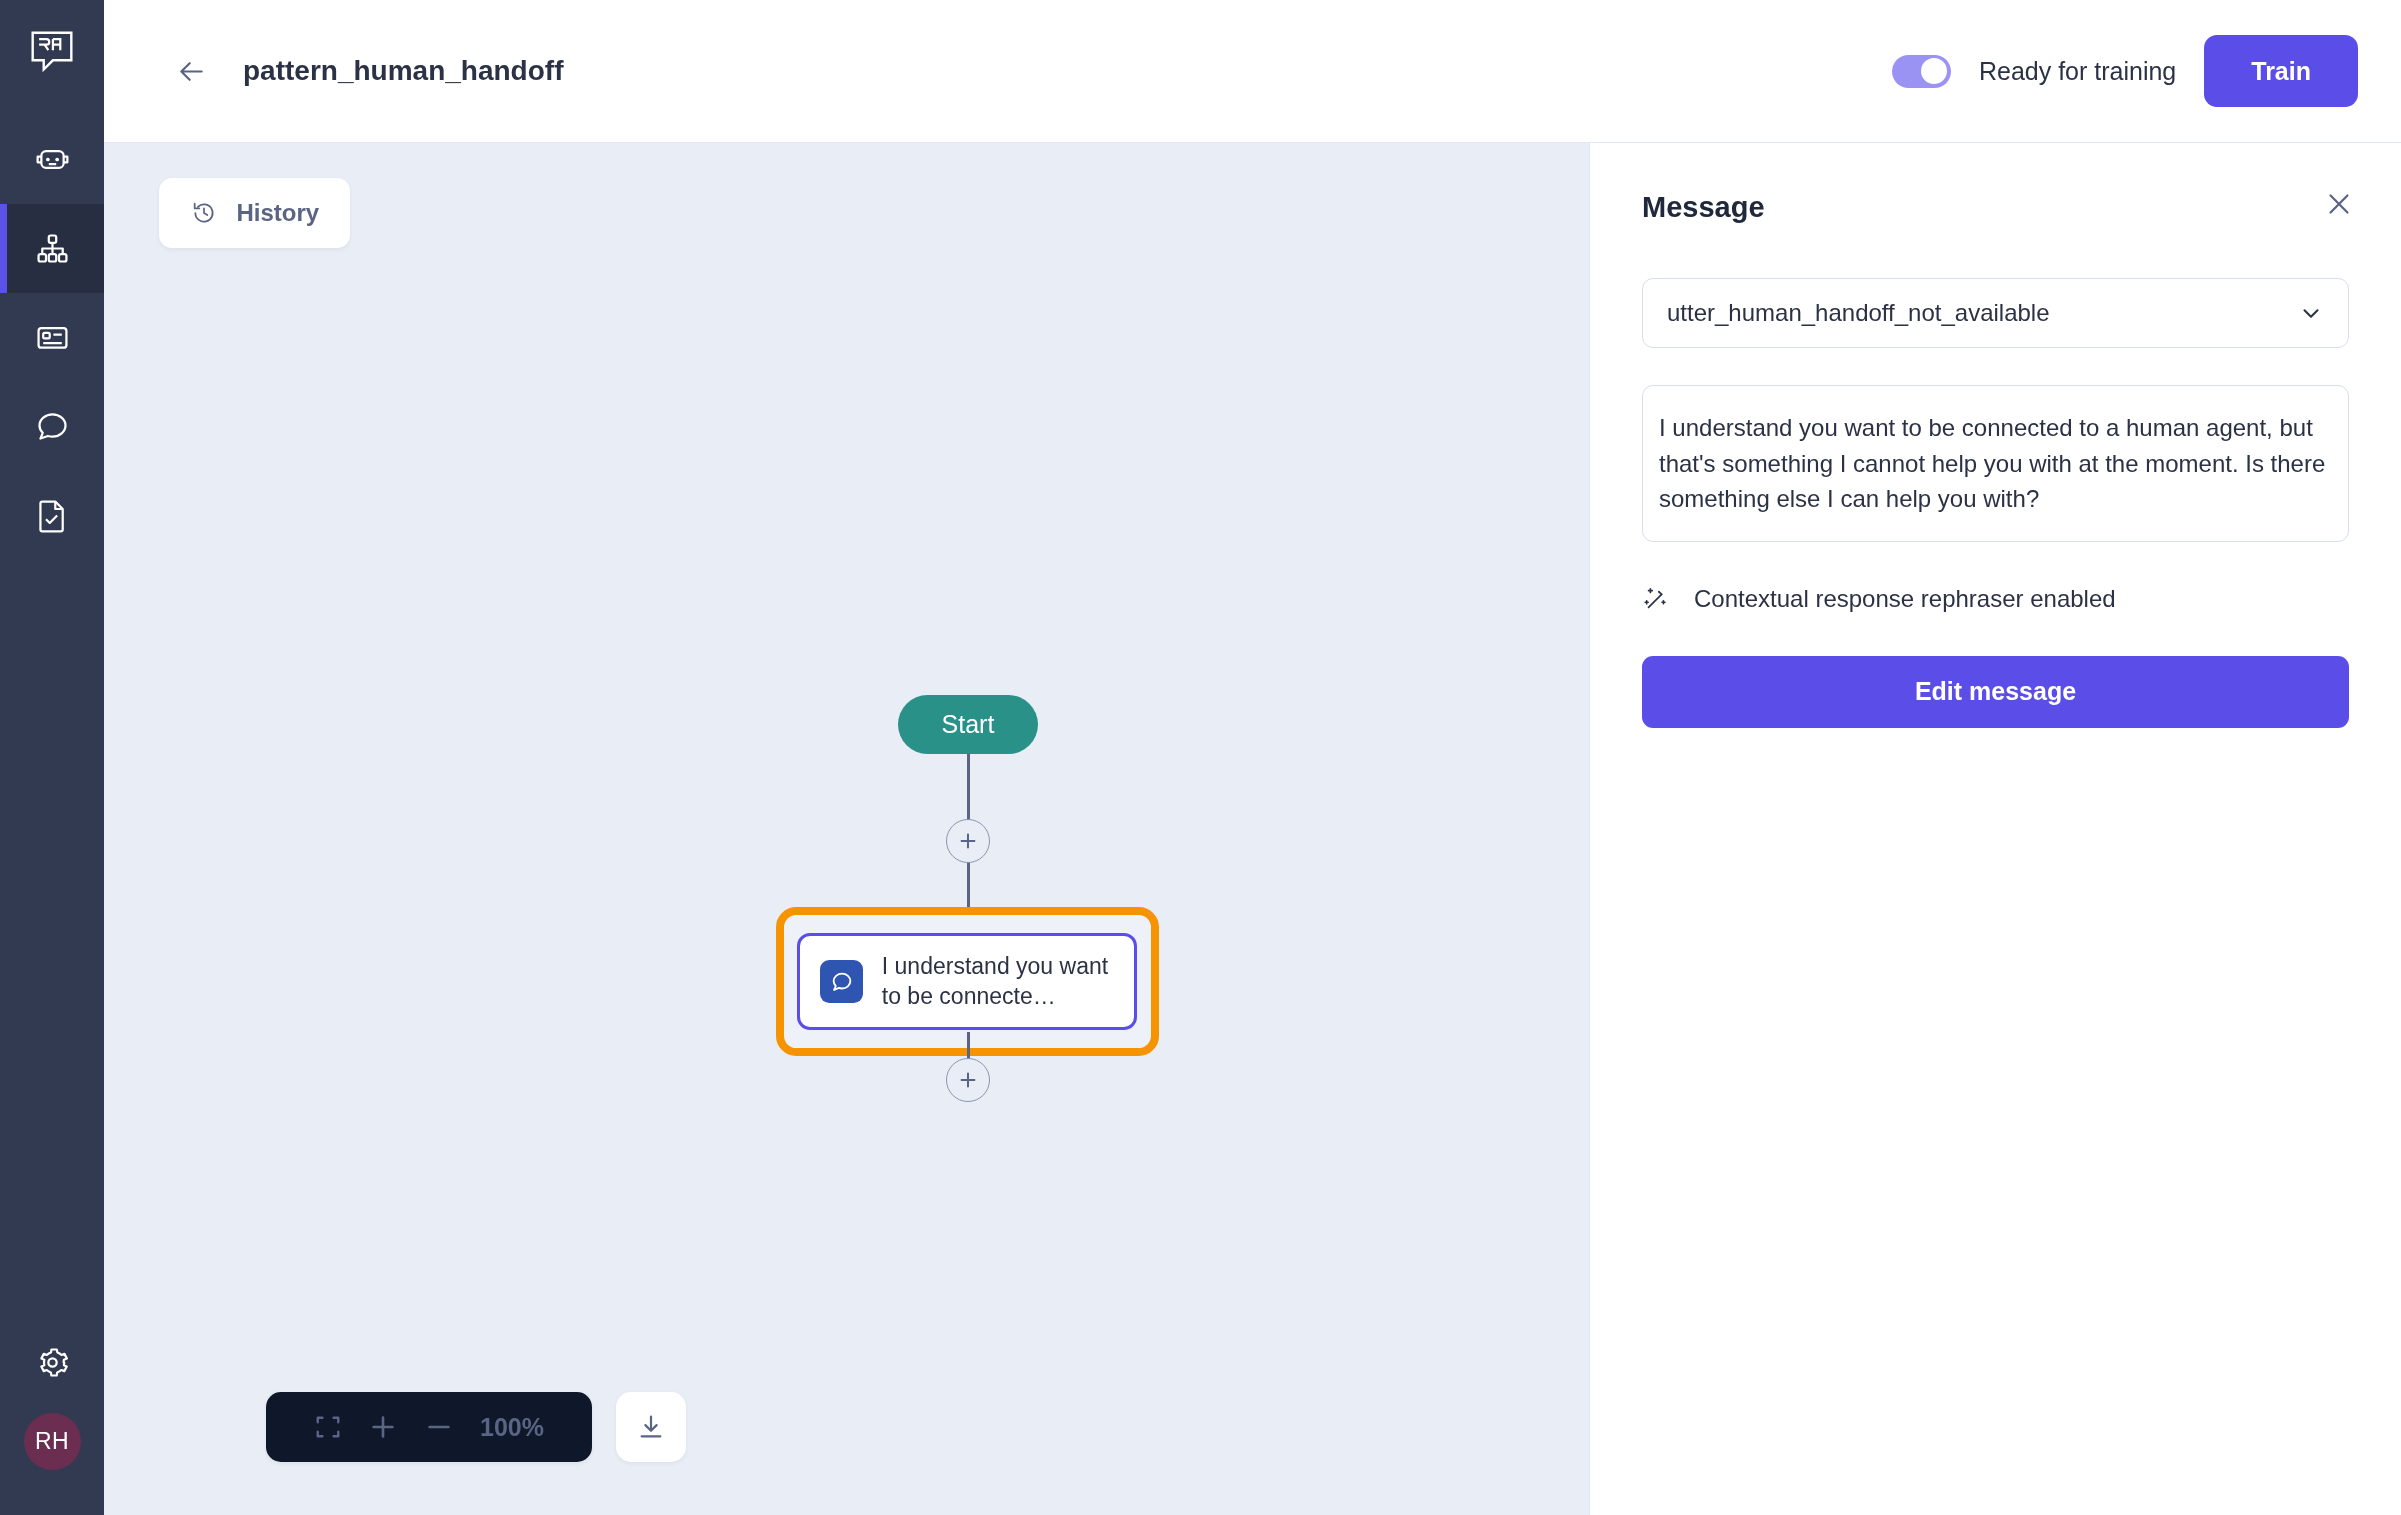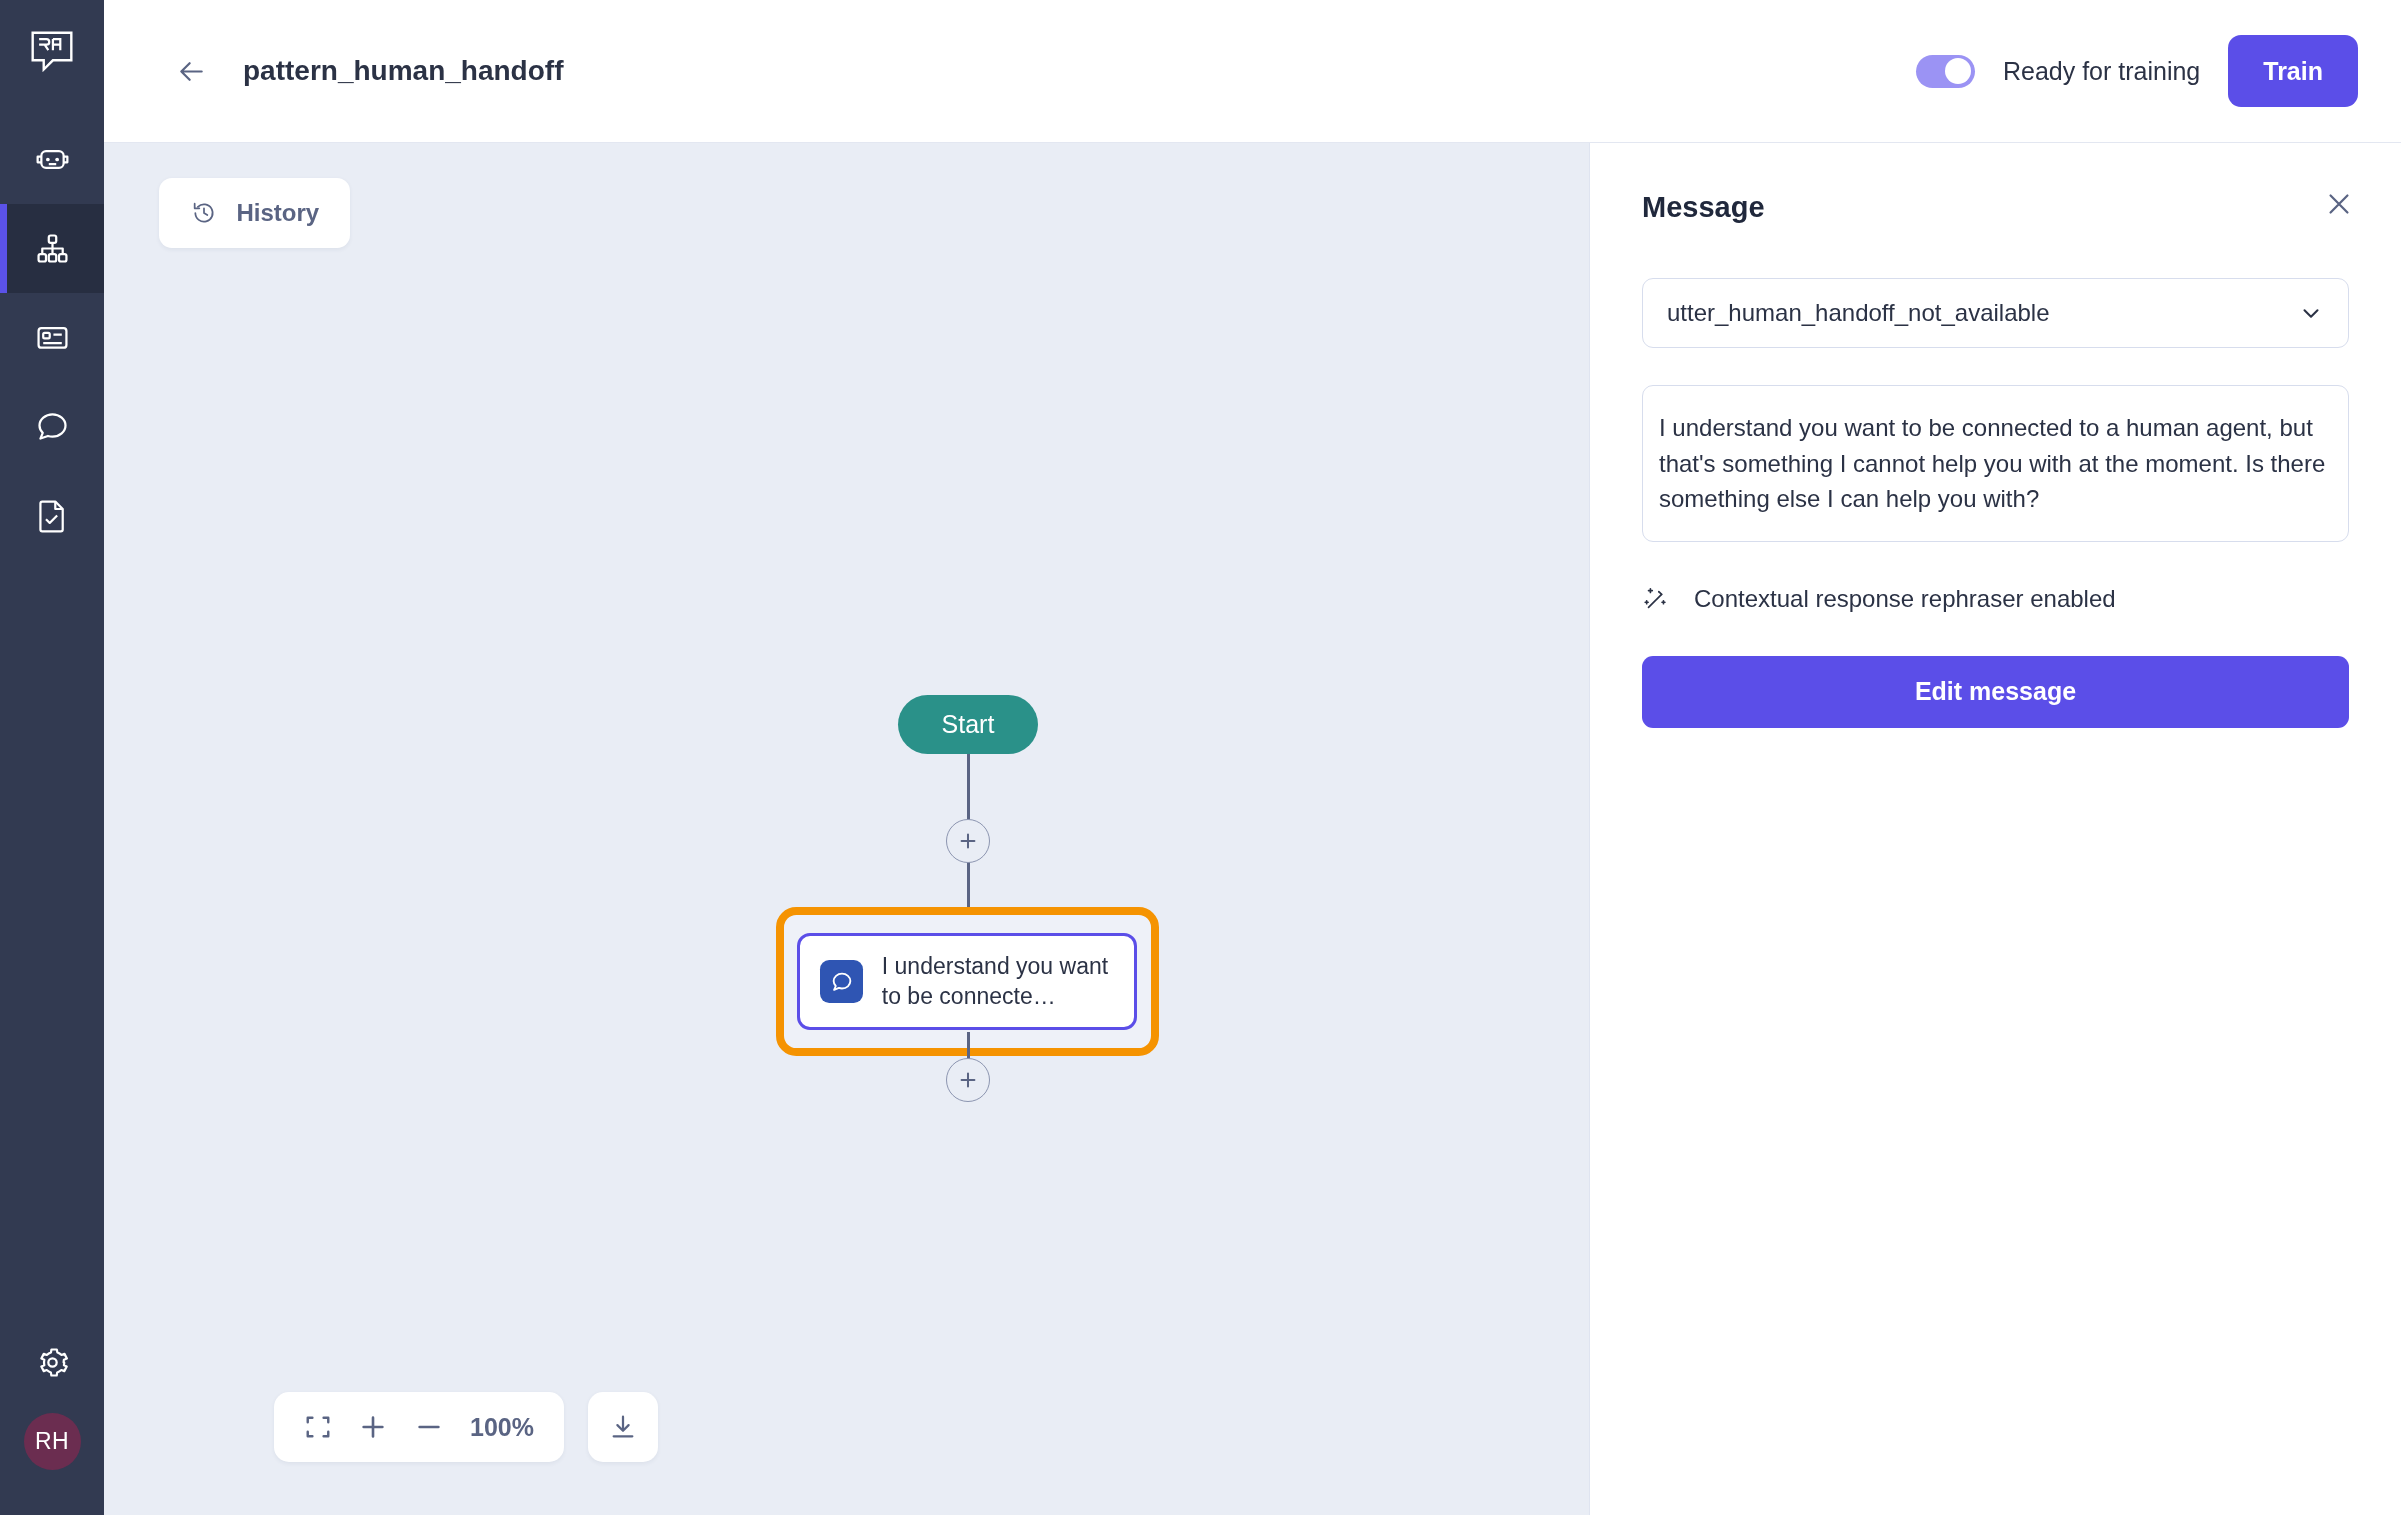--- a/index.html
+++ b/index.html
@@ -75,21 +75,21 @@
   }
   .toggle .knob {
     position: absolute; top: 3.7px; right: 3.7px;
     width: 26px; height: 26px; border-radius: 50%; background: #ffffff;
   }
   .toggle-label { font-size: 25px; color: #2b3245; }
   .train-btn {
     background: #5b4ee8; color: #ffffff;
     font-size: 25px; font-weight: bold;
     border: none; border-radius: 13px;
-    padding: 0 35px; height: 72px; cursor: pointer;
+    padding: 0 47px; height: 72px; cursor: pointer;
     font-family: inherit;
   }
 
   
   .canvas {
     position: absolute; left: 104px; top: 143px;
     width: 1485px; height: 1373px;
     background: #e9edf5;
     overflow: hidden;
   }
@@ -159,25 +159,24 @@
   }
   .node-text {
     font-size: 23px; color: #2b3245; line-height: 1.28;
   }
 
   .zoom-bar {
     position: absolute; left: 162px; bottom: 54px;
     display: flex; align-items: center; gap: 24px;
   }
   .zoom-group {
-    background: #ffffff; border-radius: 15px;
-    height: 70px; padding: 0 30px;
+    background: #0f172a; border-radius: 15px;
+    height: 70px; padding: 0 48px;
     display: flex; align-items: center; gap: 26px;
     box-shadow: 0 1.8px 4.6px rgba(40,50,80,.06);
-    margin-left: 8px;
   }
   .zoom-icon-btn {
     background: none; border: none; cursor: pointer;
     display: flex; align-items: center; justify-content: center;
     padding: 0; font-family: inherit;
   }
   .zoom-level { font-size: 25px; font-weight: bold; color: #5a6483; }
   .download-btn {
     background: #ffffff; border: none; border-radius: 15px;
     width: 70px; height: 70px; cursor: pointer;

